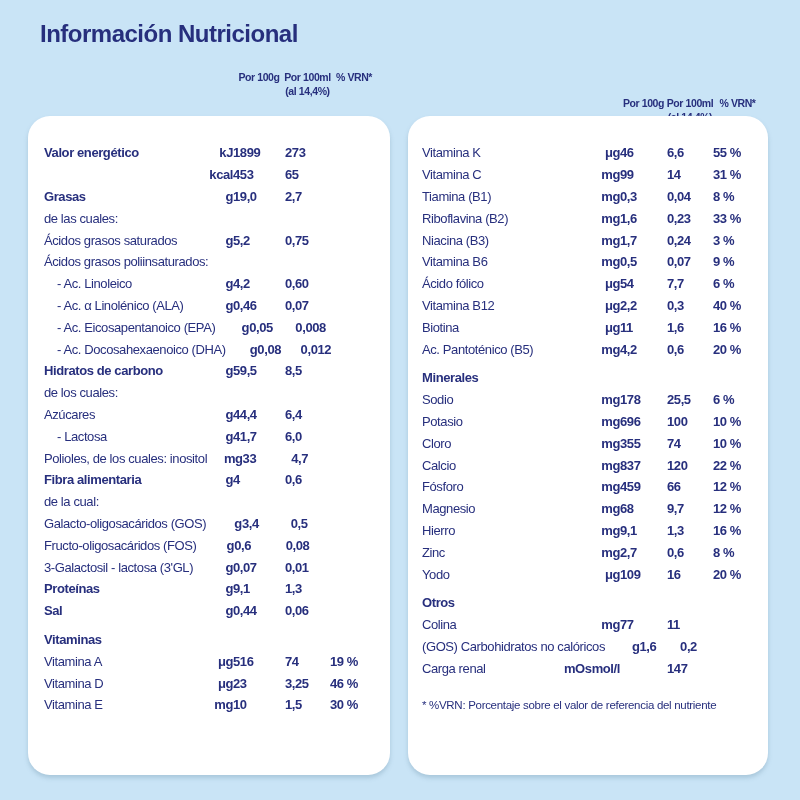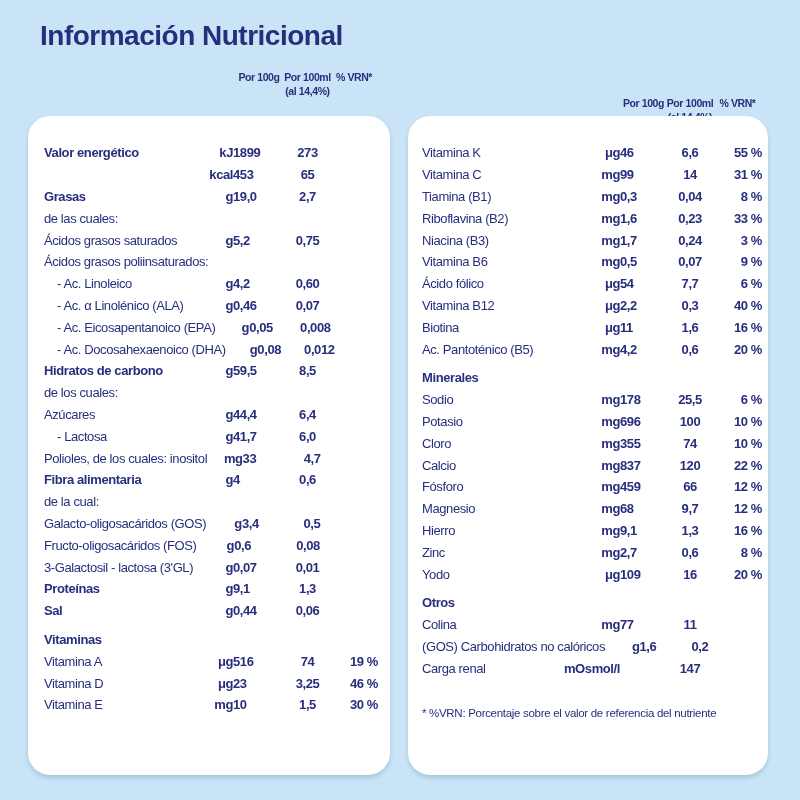--- a/index.html
+++ b/index.html
@@ -13,40 +13,40 @@
     position: relative;
     background: var(--bg);
     font-family: "Liberation Sans", "DejaVu Sans", sans-serif;
     color: var(--text);
     overflow: hidden;
   }
   .title {
     position: absolute;
     left: 40px;
     top: 20px;
-    font-size: 28px;
+    font-size: 24px;
     font-weight: 700;
     letter-spacing: -0.5px;
     color: var(--text);
     white-space: nowrap;
   }
   
   .row, .hrow {
     display: flex;
     align-items: center;
     height: 21.8px;
     font-size: 13px;
     letter-spacing: -0.4px;
   }
   .hrow { height: 14px; font-size: 10.5px; font-weight: 700; }
   .c-label { flex: 1; text-align: left; white-space: nowrap; overflow: visible; }
   .c-unit { width: 38px; text-align: left; white-space: nowrap; display: flex; justify-content: flex-end; }
   .c-a   { width: 52px; text-align: left; white-space: nowrap; }
-  .c-b   { width: 45px; text-align: center; white-space: nowrap; }
-  .c-vrn { width: 48px; text-align: right; white-space: nowrap; }
+  .c-b   { width: 45px; text-align: left; white-space: nowrap; }
+  .c-vrn { width: 48px; white-space: nowrap; }
   .p-right .c-unit { width: 40px; }
   .p-right .c-a { width: 47px; }
   .p-right .c-b { width: 46px; }
   .p-right .c-vrn { width: 49px; }
   .b { font-weight: 700; }
   .ind { padding-left: 13px; }
   .row.section { margin-top: 7px; }
   .hc { display: flex; justify-content: center; text-align: right; white-space: nowrap; overflow: visible; }
   .hdr {
     position: absolute;
@@ -59,21 +59,21 @@
     top: 116px;
     height: 659px;
     background: var(--panel);
     border-radius: 22px;
     box-shadow: 0 3px 4px rgba(110, 145, 170, 0.35);
     padding: 26px 12px 0 16px;
   }
   .p-left  { left: 28px;  width: 362px; }
   .p-right { left: 408px; width: 360px; padding: 26px 6px 0 14px; }
   .footnote {
-    margin-top: 28px;
+    margin-top: 20px;
     font-size: 11.5px;
     letter-spacing: -0.3px;
     font-weight: 400;
     white-space: nowrap;
   }
 </style>
 </head>
 <body>
 
 <div class="title">Información Nutricional</div>

